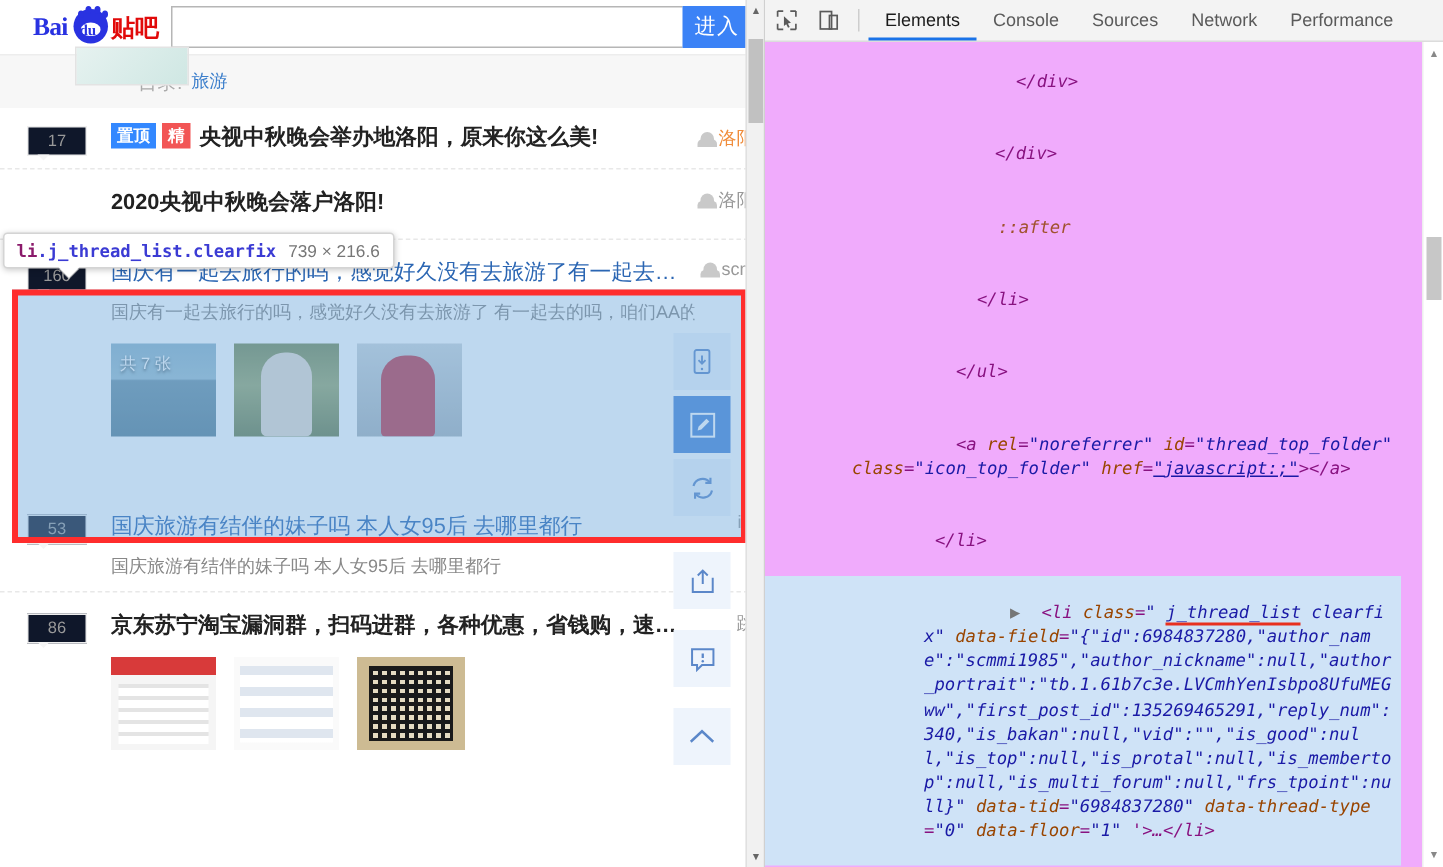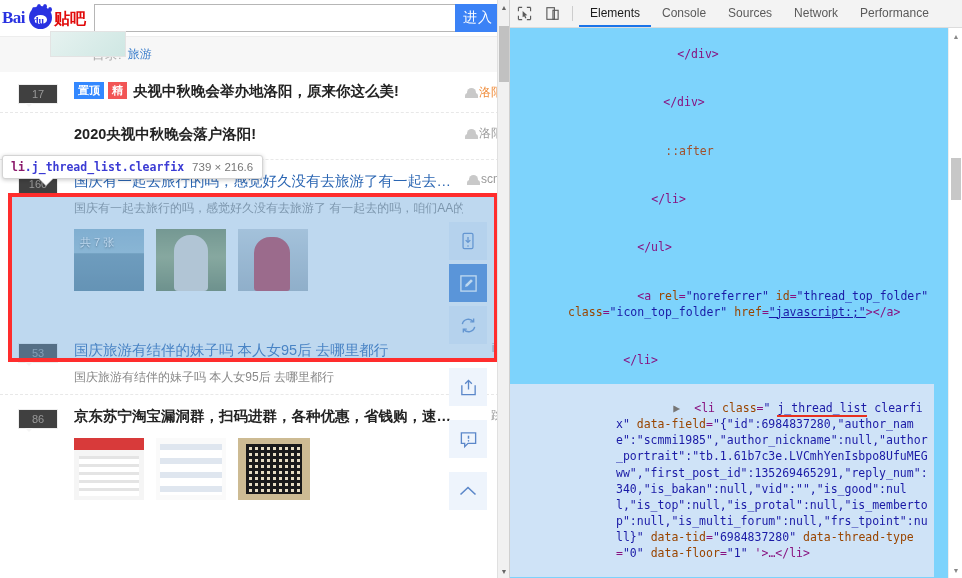--- a/index.html
+++ b/index.html
@@ -17,21 +17,21 @@
     position: relative;
     width: 510px; height: 578px;
     background: #fff;
     overflow: hidden;
     border-right: 1px solid #d0d0d0;
   }
 
   
   .tb-header {
     height: 36px; background:#fff; display:flex; align-items:center;
-    padding-left: 0; position: relative;
+    padding-left: 20px; position: relative;
   }
   .logo { width: 84px; height: 26px; position: relative; flex: none; margin-left: 2px;}
   .logo-bai { position:absolute; left:0; top:3px; font-size:17px; font-weight:bold; color:#2932e1; letter-spacing:-0.5px; font-family:"Liberation Serif", serif; }
   .logo-paw { position:absolute; left:27px; top:1px; width:23px; height:23px; border-radius:50%; background:#2932e1;}
   .logo-paw::before{content:"";position:absolute;left:5px;top:9px;width:13px;height:9px;border-radius:50% 50% 45% 45%;background:#fff;}
   .logo-du { position:absolute; left:31px; top:10px; font-size:10px; font-weight:bold; color:#2932e1; z-index:3; font-family:"Liberation Serif", serif;}
   .logo-dots{position:absolute;left:30px;top:-1px;width:20px;height:8px;}
   .logo-dots i{position:absolute;width:4px;height:5px;border-radius:50%;background:#2932e1;display:block;}
   .logo-dots i:nth-child(1){left:0;top:3px;}
   .logo-dots i:nth-child(2){left:5px;top:0px;}
@@ -66,21 +66,21 @@
   .tb-tabs { height:38px; background:#fff; border-bottom:1px solid #e5e5e5; display:flex; align-items:stretch; padding-left:14px;}
   .tb-tab { padding:0 18px; display:flex; align-items:center; font-size:15px; color:#555; cursor:pointer; }
   .tb-tab.active { background:#f4f4f4; color:#222; }
 
   
   .thread-list { position:relative; }
   .thread { position:relative; padding:10px 0 8px 0; border-bottom:1px dashed #e8e8e8; }
   .thread-inner{ display:flex; }
   .reply-badge {
     width:40px; height:20px; flex:none; margin-left:18px; margin-top:2px;
-    background:#404040; border:1px solid #eee; color:#999; font-size:11px;
+    background:#0f172a; border:1px solid #eee; color:#999; font-size:11px;
     display:flex; align-items:center; justify-content:center; position:relative;
   }
   .reply-badge::after{content:""; position:absolute; left:6px; bottom:-4px; width:0;height:0;
     border-left:4px solid transparent;border-right:4px solid transparent;border-top:4px solid #f5f5f5;}
   .thread-body{ flex:1; padding-left:16px; padding-right:46px; min-width:0;}
   .tag-top{ display:inline-block; background:#3388ff; color:#fff; font-size:11px; padding:1px 4px; margin-right:4px; vertical-align:2px;text-align:center;}
   .tag-good{ display:inline-block; background:#f25555; color:#fff; font-size:11px; padding:1px 4px; margin-right:6px; vertical-align:2px;}
   .thread-title{ font-size:14.5px; color:#2b66b3; cursor:pointer; white-space:nowrap; overflow:hidden; text-overflow:ellipsis;}
   .thread-title.strong{ font-weight:bold; color:#222;}
   .thread-abs{ font-size:12px; color:#888; margin-top:9px; white-space:nowrap; overflow:hidden;}
@@ -146,21 +146,21 @@
   .pg-scroll-thumb{ position:absolute; left:1px; top:26px; width:10px; height:56px; background:#c1c1c1; }
 
   
   .devtools{ width:452px; height:578px; background:#fff; display:flex; flex-direction:column;border-radius:26px; }
   .dt-toolbar{ height:28px; border-bottom:1px solid #dcdcdc; display:flex; align-items:stretch; background:#f3f3f3; flex:none;}
   .dt-icon{ width:28px; display:flex; align-items:center; justify-content:center; cursor:pointer; color:#5a5a5a;}
   .dt-sep{ width:1px; background:#cdcdcd; margin:6px 6px;}
   .dt-tabs{ display:flex; align-items:stretch;}
   .dt-tab{ padding:0 11px; display:flex; align-items:center; font-size:12px; color:#5a5a5a; cursor:pointer; border-bottom:2px solid transparent;}
   .dt-tab.active{ color:#1a1a1a; border-bottom-color:#1a73e8;}
-  .dt-body{ flex:1; position:relative; overflow:hidden; background:#7dd3fc; }
+  .dt-body{ flex:1; position:relative; overflow:hidden; background:#f0abfc;font-style:italic; }
   .dt-code{
     font-family:"DejaVu Sans Mono","Liberation Mono", monospace;
     font-size:11.5px; line-height:16.1px; color:#222;
     padding:2px 14px 0 0; position:absolute; inset:0 14px 0 0; overflow:hidden;
   }
   .dt-line{ white-space:pre-wrap; word-break:break-all; padding-left:8px;}
   .dt-node{ position:relative; }
   .dt-node.sel{ background:#cfe3f7; }
   .tg{ color:#881280; }
   .at{ color:#994500; }

